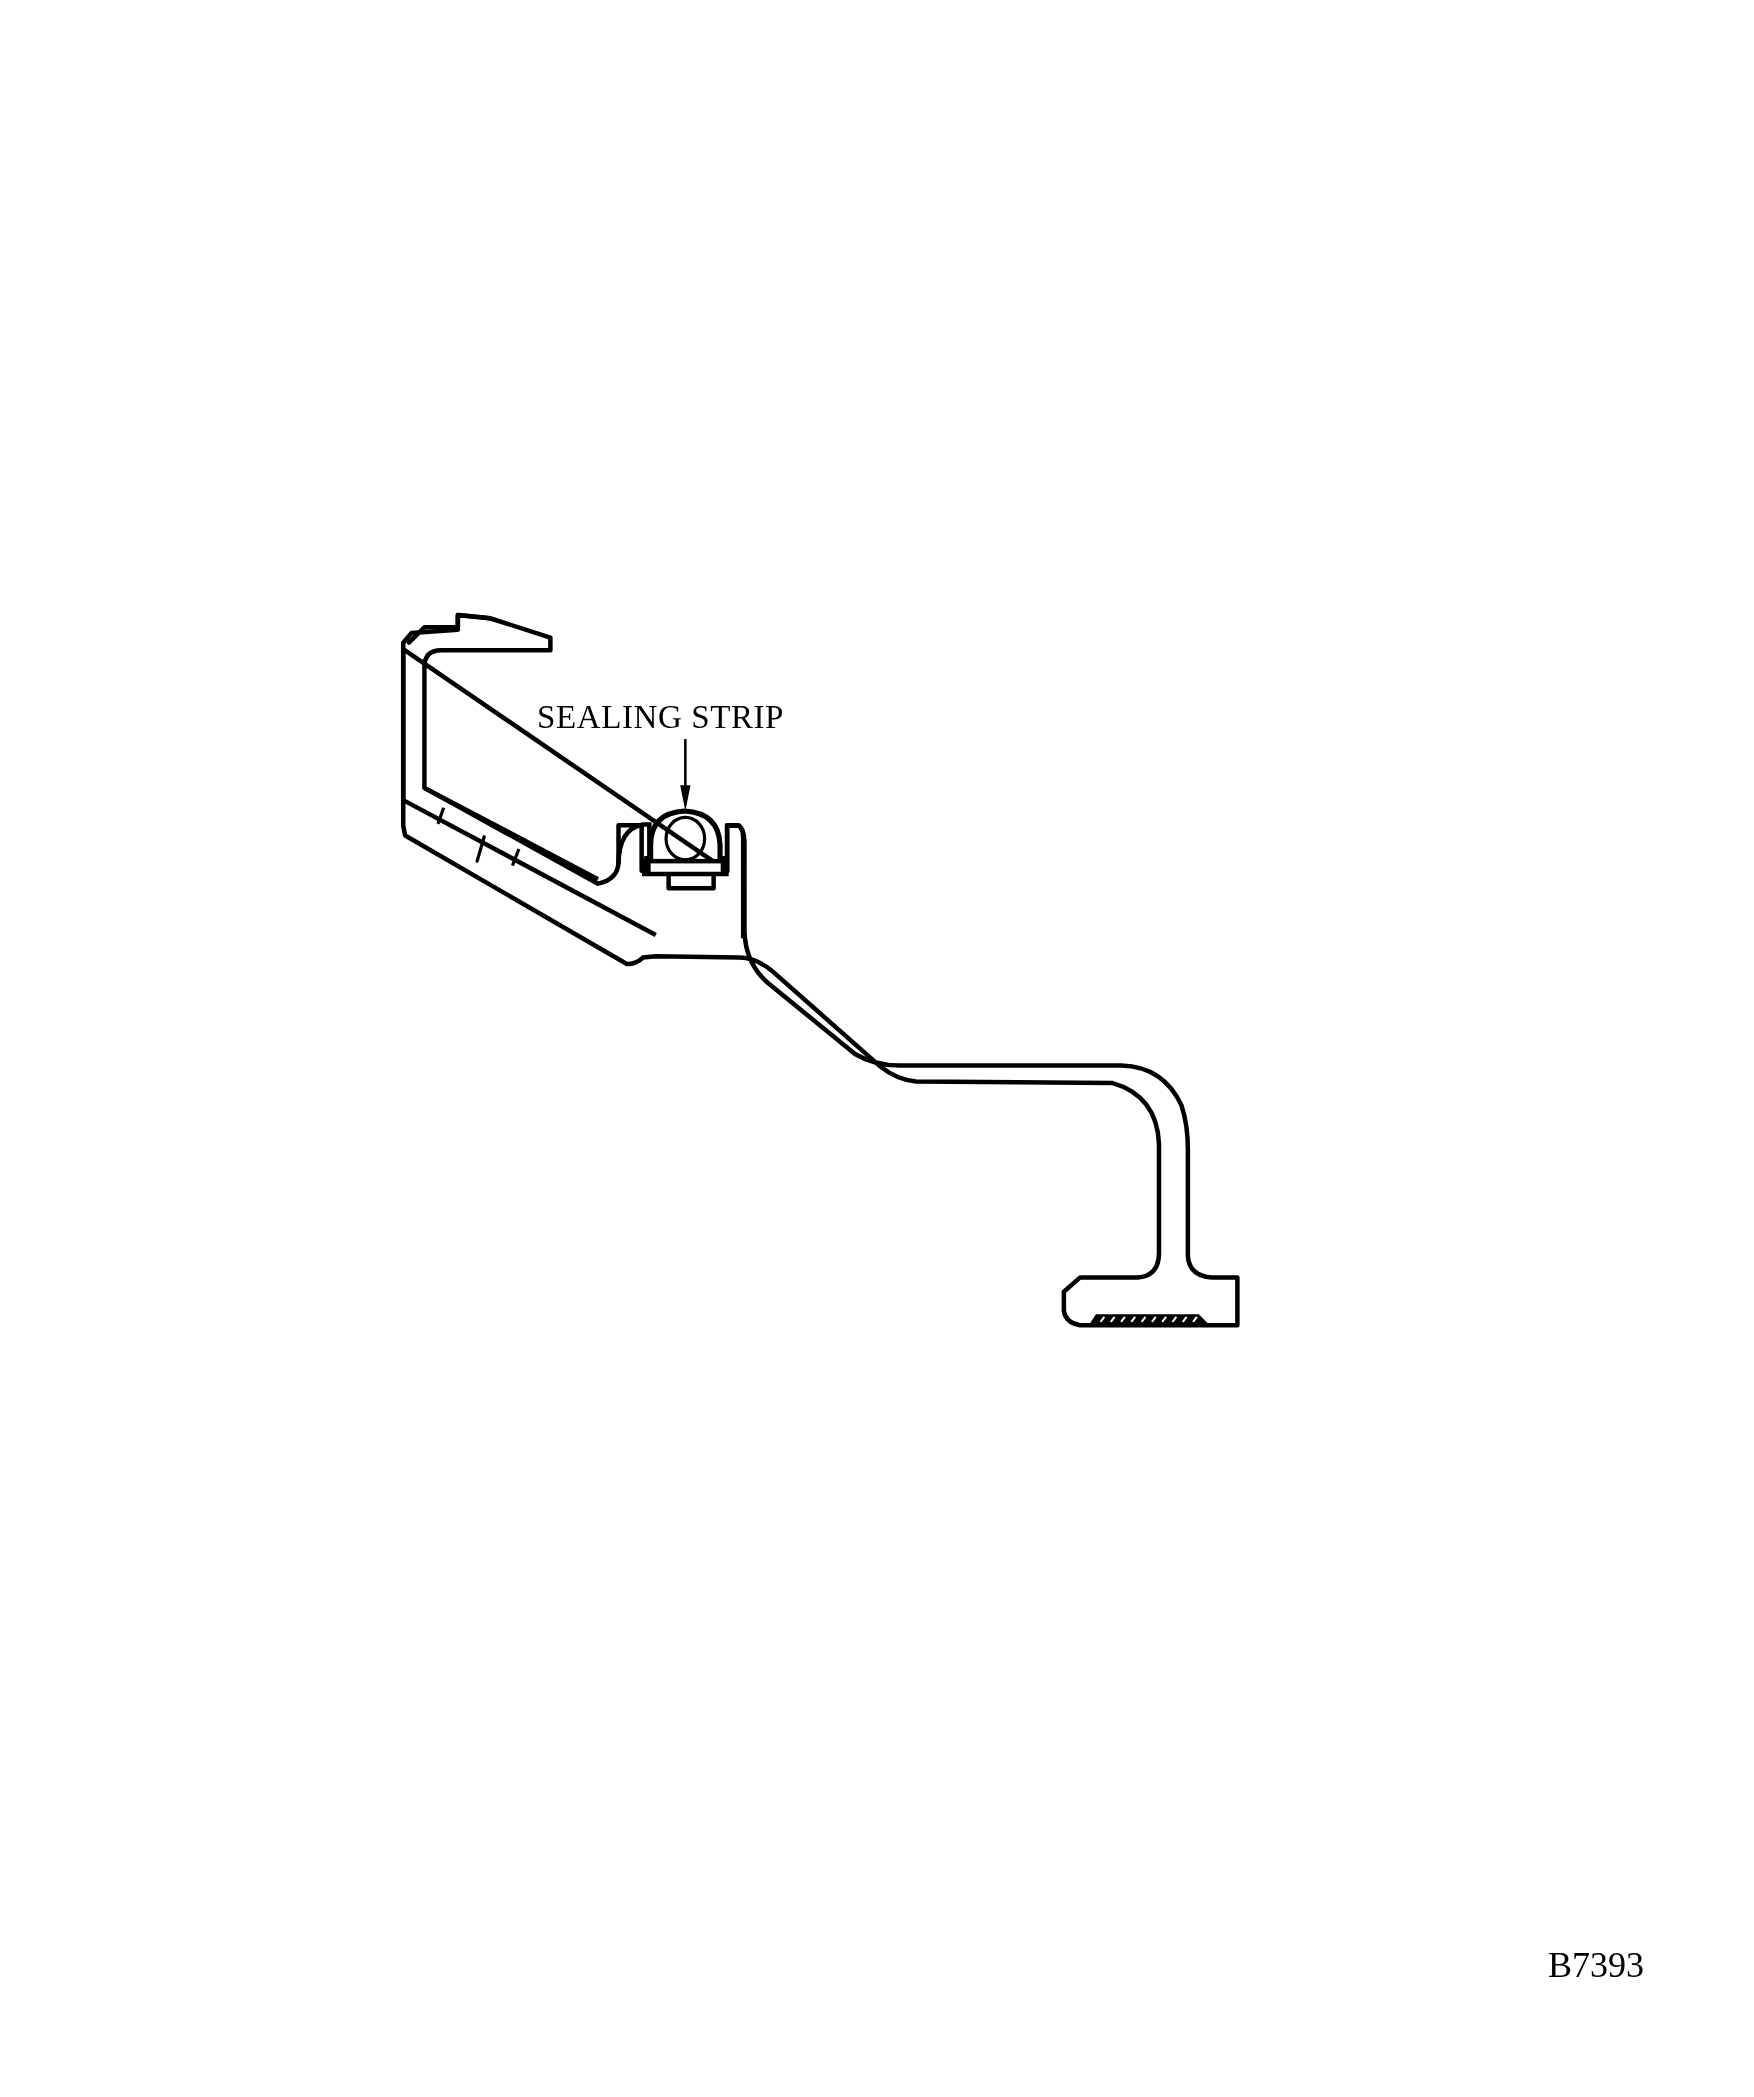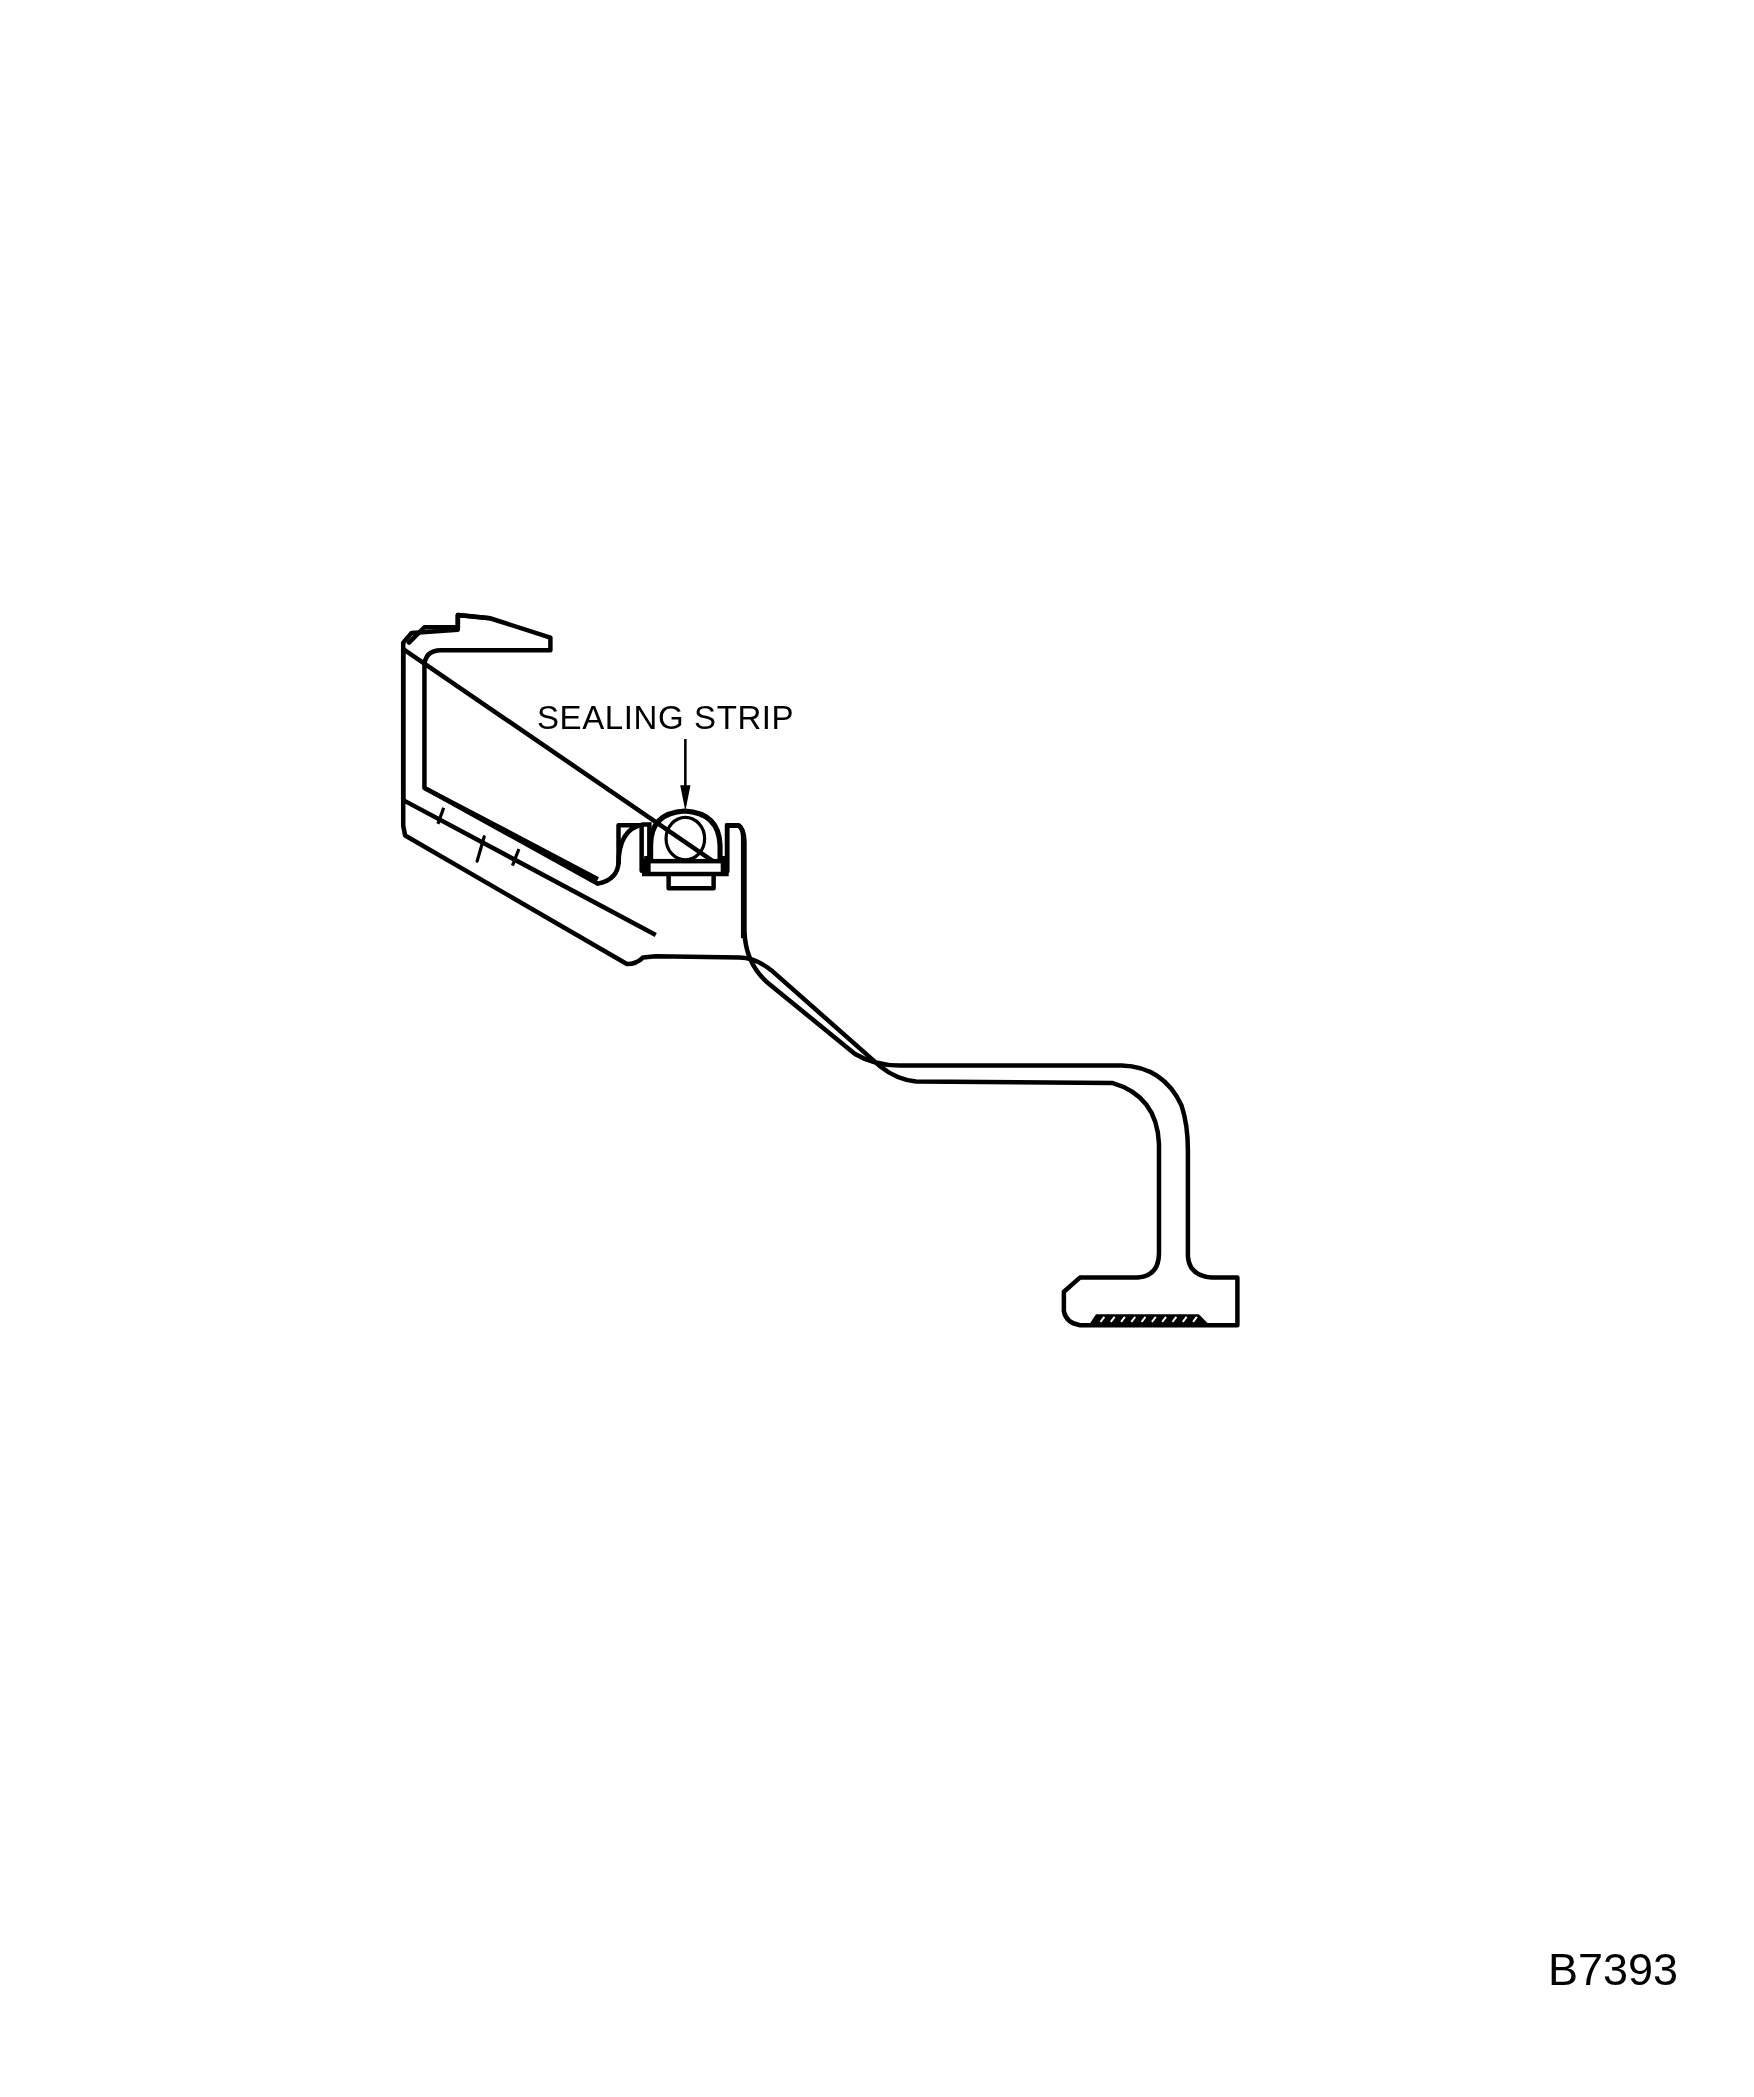--- a/index.html
+++ b/index.html
@@ -1,25 +1,25 @@
 <!DOCTYPE html>
 <html style="font-size:10.3px"><head>
 <meta charset="utf-8">
 <style>
   html, body { margin: 0; padding: 0; background: #ffffff; }
   body { width: 1755px; height: 2097px; position: relative; overflow: hidden; }
   #diagram { position: absolute; left: 0; top: 0; width: 1755px; height: 2097px; }
   .label {
     position: absolute;
-    font-family: Liberation Sans, sans-serif;
+    font-family: Liberation Serif, serif;
     color: #000000;
     white-space: nowrap;
   }
   #callout-label { left: 537px; top: 699px; font-size: 33px; letter-spacing: 0.6px; }
-  #figure-id { left: 1548px; top: 1944px; font-size: 45px; }
+  #figure-id { left: 1548px; top: 1944px; font-size: 36px; }
 </style>
 </head>
 <body>
 
 <svg id="diagram" viewBox="0 0 2730 3263" xmlns="http://www.w3.org/2000/svg">
   <g fill="none" stroke="#000" stroke-width="7" stroke-linejoin="round" stroke-linecap="round">
 
     <path d="
       M 636 1000
       L 660 976

